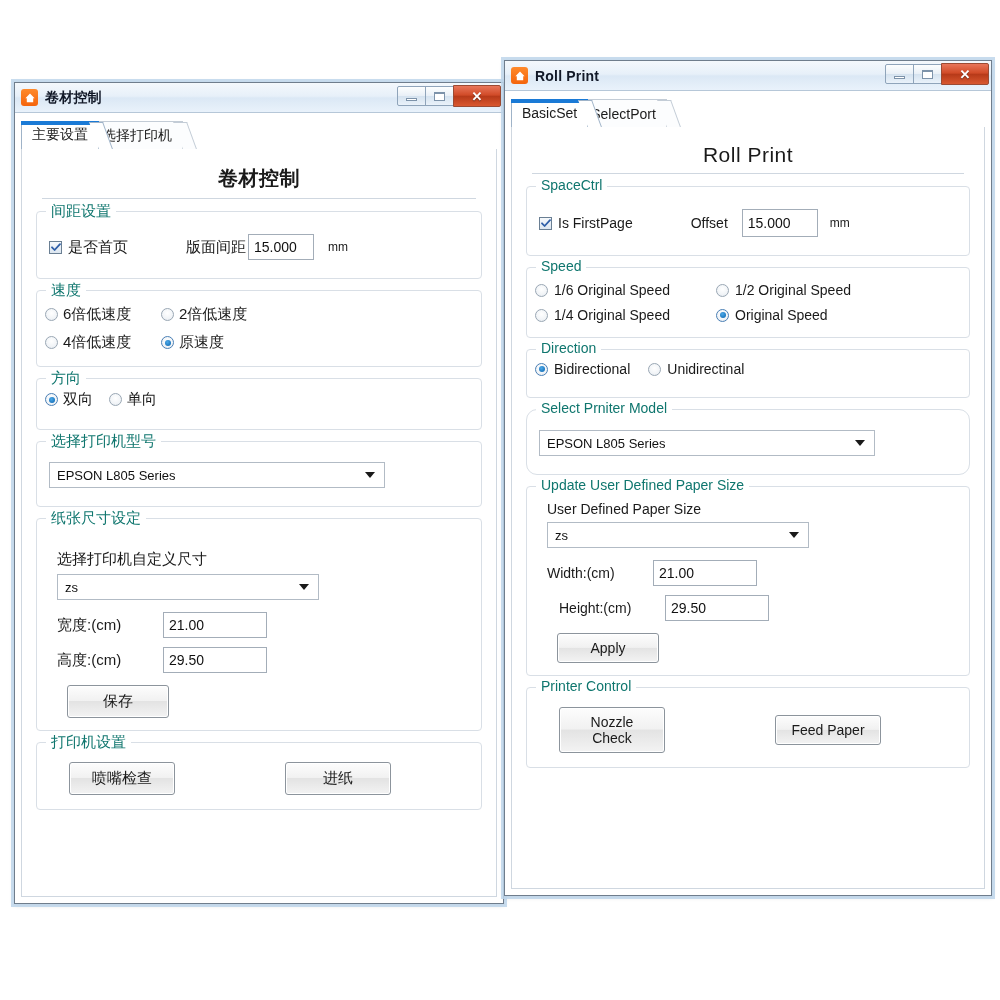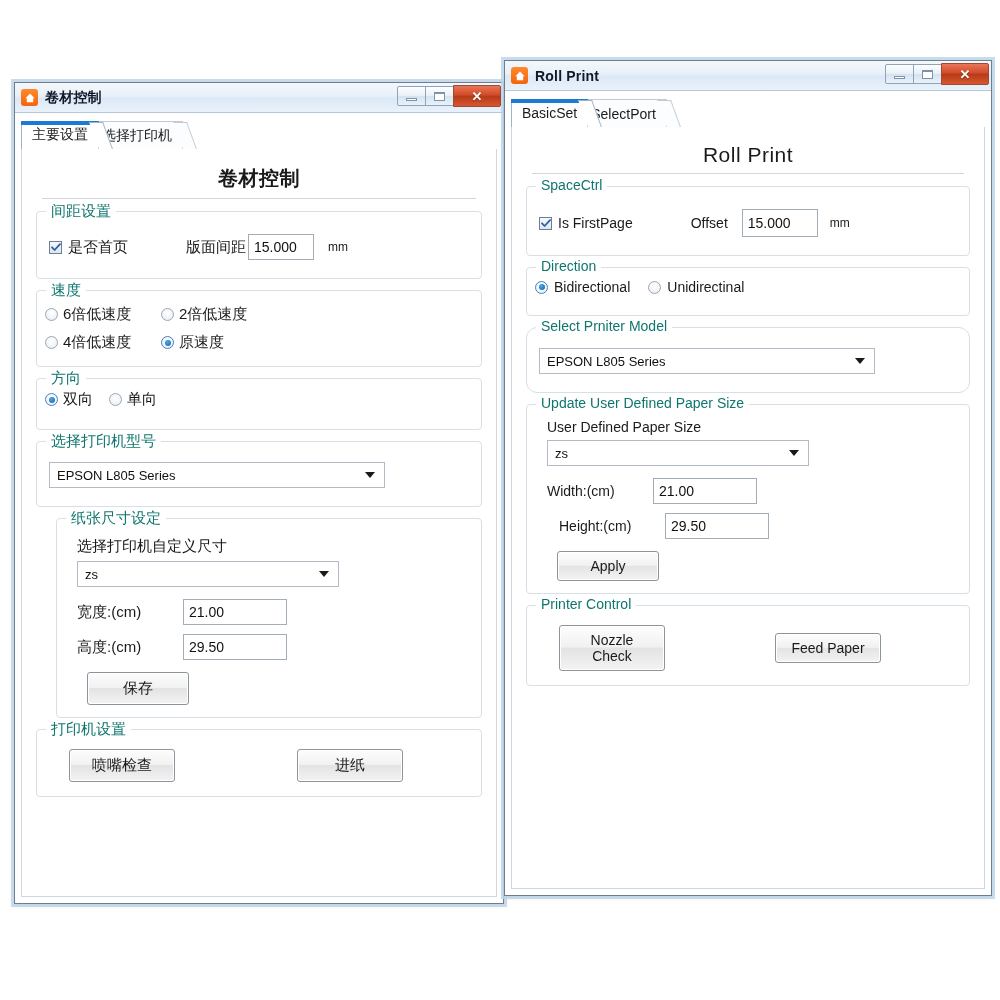--- a/index.html
+++ b/index.html
@@ -315,21 +315,21 @@
         </div>
 
         <div class="gb cjk" style="padding:14px 12px 18px 12px;">
           <span class="gb-title">选择打印机型号</span>
           <div class="combo" style="margin-top:6px; width:336px;">
             <span>EPSON L805 Series</span>
             <span class="arrow"></span>
           </div>
         </div>
 
-        <div class="gb cjk" style="padding:16px 12px 12px 12px;margin-left:20px;">
+        <div class="gb cjk" style="padding:29px 12px 12px 12px;">
           <span class="gb-title">纸张尺寸设定</span>
           <div class="lbl cjk" style="margin:2px 0 5px 8px;">选择打印机自定义尺寸</div>
           <div class="combo" style="width:262px; margin-left:8px;">
             <span>zs</span>
             <span class="arrow"></span>
           </div>
           <div class="row" style="margin-top:12px; margin-left:8px;">
             <span class="lbl cjk" style="width:106px;">宽度:(cm)</span>
             <input class="tbox" style="width: 104px; height: 26px;" value="21.00">
           </div>
@@ -337,21 +337,21 @@
             <span class="lbl cjk" style="width:106px;">高度:(cm)</span>
             <input class="tbox" style="width: 104px; height: 26px;" value="29.50">
           </div>
           <div style="margin-top:12px; margin-left:18px;">
             <button class="btn cjk" style="width:102px;">保存</button>
           </div>
         </div>
 
         <div class="gb cjk" style="padding:14px 12px 14px 12px;">
           <span class="gb-title">打印机设置</span>
-          <div class="row" style="margin-top:5px; padding:0 20px;gap:12px;">
+          <div class="row" style="margin-top:5px; padding:0 20px;">
             <button class="btn cjk" style="width:106px;">喷嘴检查</button>
             <button class="btn cjk" style="width:106px; margin-left:110px;">进纸</button>
           </div>
         </div>
 
       </div>
     </div>
   </div>
 
   <div class="win win-right">
@@ -397,20 +397,35 @@
                   <path d="M1 4.3 L3.6 7 L9 1.2" stroke="#2f5fa8" stroke-width="1.8" fill="none" stroke-linecap="round" stroke-linejoin="round"></path>
                 </svg>
             </span>
             <span class="lbl" style="margin-left:6px;">Is FirstPage</span>
             <span class="lbl" style="margin-left:58px;">Offset</span>
             <input class="tbox" style="width: 76px; margin-left: 14px; height: 28px;" value="15.000">
             <span class="lbl" style="margin-left:12px;font-size:12px;">mm</span>
           </div>
         </div>
 
+        <div class="gb" style="padding:10px 12px 14px 8px;">
+          <span class="gb-title">Speed</span>
+          <div class="row" style="margin-top:4px;">
+            <span class="radio"></span>
+            <span class="lbl" style="margin-left:6px;width:162px;">1/6 Original Speed</span>
+            <span class="radio"></span>
+            <span class="lbl" style="margin-left:6px;">1/2 Original Speed</span>
+          </div>
+          <div class="row" style="margin-top:9px;">
+            <span class="radio"></span>
+            <span class="lbl" style="margin-left:6px;width:162px;">1/4 Original Speed</span>
+            <span class="radio on"></span>
+            <span class="lbl" style="margin-left:6px;">Original Speed</span>
+          </div>
+        </div>
 
         <div class="gb" style="padding:8px 12px 20px 8px;">
           <span class="gb-title">Direction</span>
           <div class="row" style="margin-top:3px;">
             <span class="radio on"></span>
             <span class="lbl" style="margin-left:6px;">Bidirectional</span>
             <span class="radio" style="margin-left:18px;"></span>
             <span class="lbl" style="margin-left:6px;">Unidirectinal</span>
           </div>
         </div>

